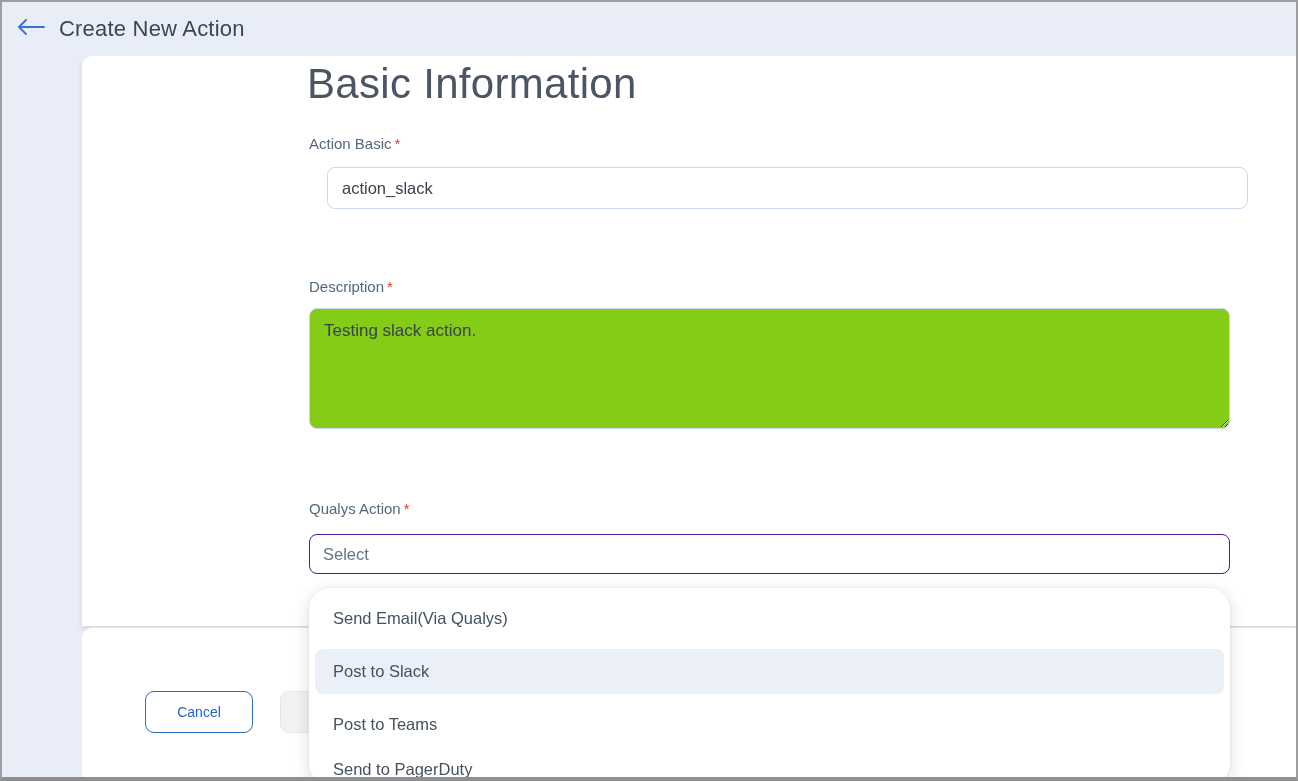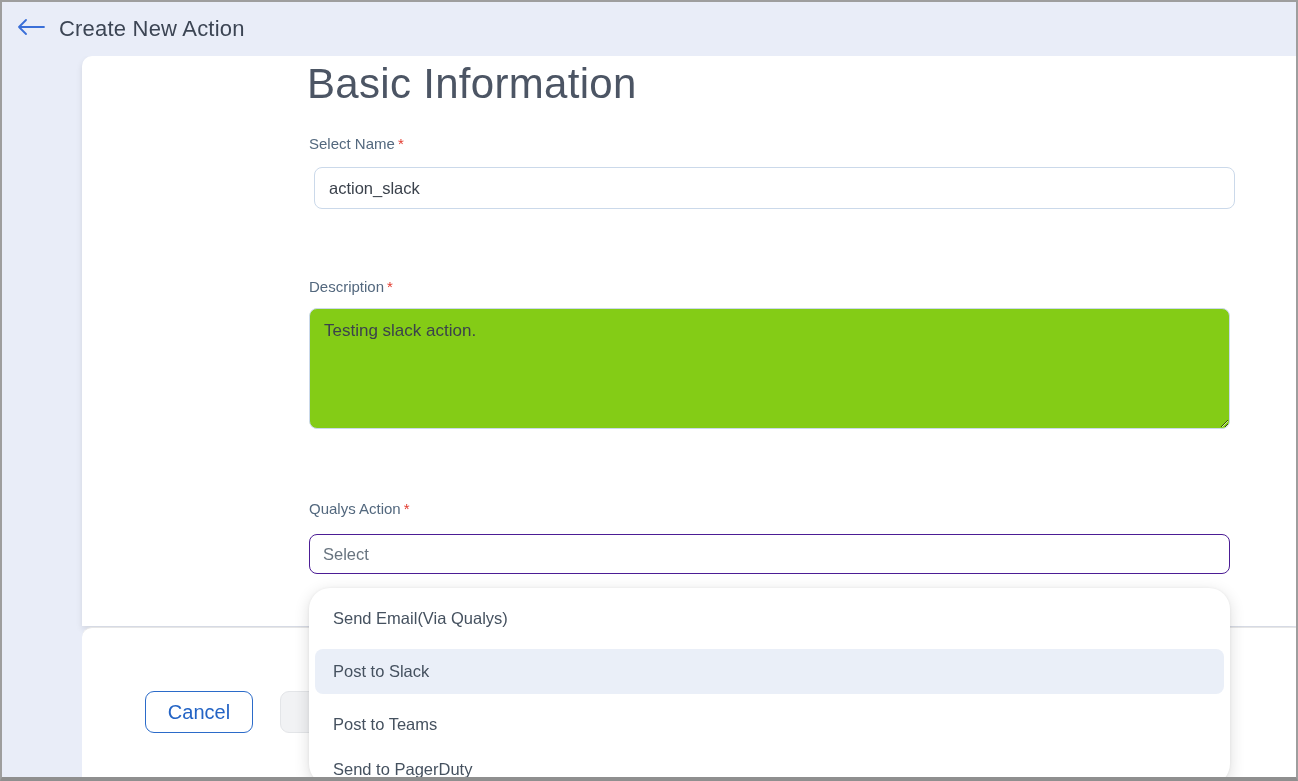--- a/index.html
+++ b/index.html
@@ -66,21 +66,21 @@
     position: absolute;
     left: 307px;
     font-size: 15px;
     color: #53687e;
     z-index: 3;
   }
   .req { color: #e23a2e; margin-left: 3px; }
 
   .text-input {
     position: absolute;
-    left: 312px;
+    left: 325px;
     width: 921px;
     height: 42px;
     border: 1px solid #cbd9ea;
     border-radius: 8px;
     background: #ffffff;
     font-family: "Liberation Sans", "DejaVu Sans", sans-serif;
     font-size: 16.5px;
     color: #3b424c;
     padding: 0 14px;
     outline: none;
@@ -160,21 +160,21 @@
   .cancel-btn {
     position: absolute;
     left: 63px; top: 63px;
     width: 108px;
     height: 42px;
     background: #ffffff;
     border: 1px solid #2b6bc9;
     border-radius: 9px;
     color: #2464c5;
     font-family: "Liberation Sans", "DejaVu Sans", sans-serif;
-    font-size: 20px;
+    font-size: 14px;
     cursor: pointer;
   }
   .next-btn {
     position: absolute;
     left: 198px; top: 63px;
     width: 130px;
     height: 42px;
     background: #f1f2f4;
     border: 1px solid #e3e5e8;
     border-radius: 9px;
@@ -195,21 +195,21 @@
       </span>
     </div>
     <div class="header-title">Create New Action</div>
   </div>
 
   <div class="card"></div>
 
   <div class="section-title">Basic Information</div>
 
   <div class="field-label" style="top:133px;">
-    <span>Select Name</span><span class="req">*</span>
+    <span>Action Basic</span><span class="req">*</span>
   </div>
   <input class="text-input" style="top: 165px;" type="text" value="action_slack">
 
   <div class="field-label" style="top:276px;">
     <span>Description</span><span class="req">*</span>
   </div>
   <textarea class="text-area" style="">Testing slack action.</textarea>
 
   <div class="field-label" style="top:498px;">
     <span>Qualys Action</span><span class="req">*</span>

